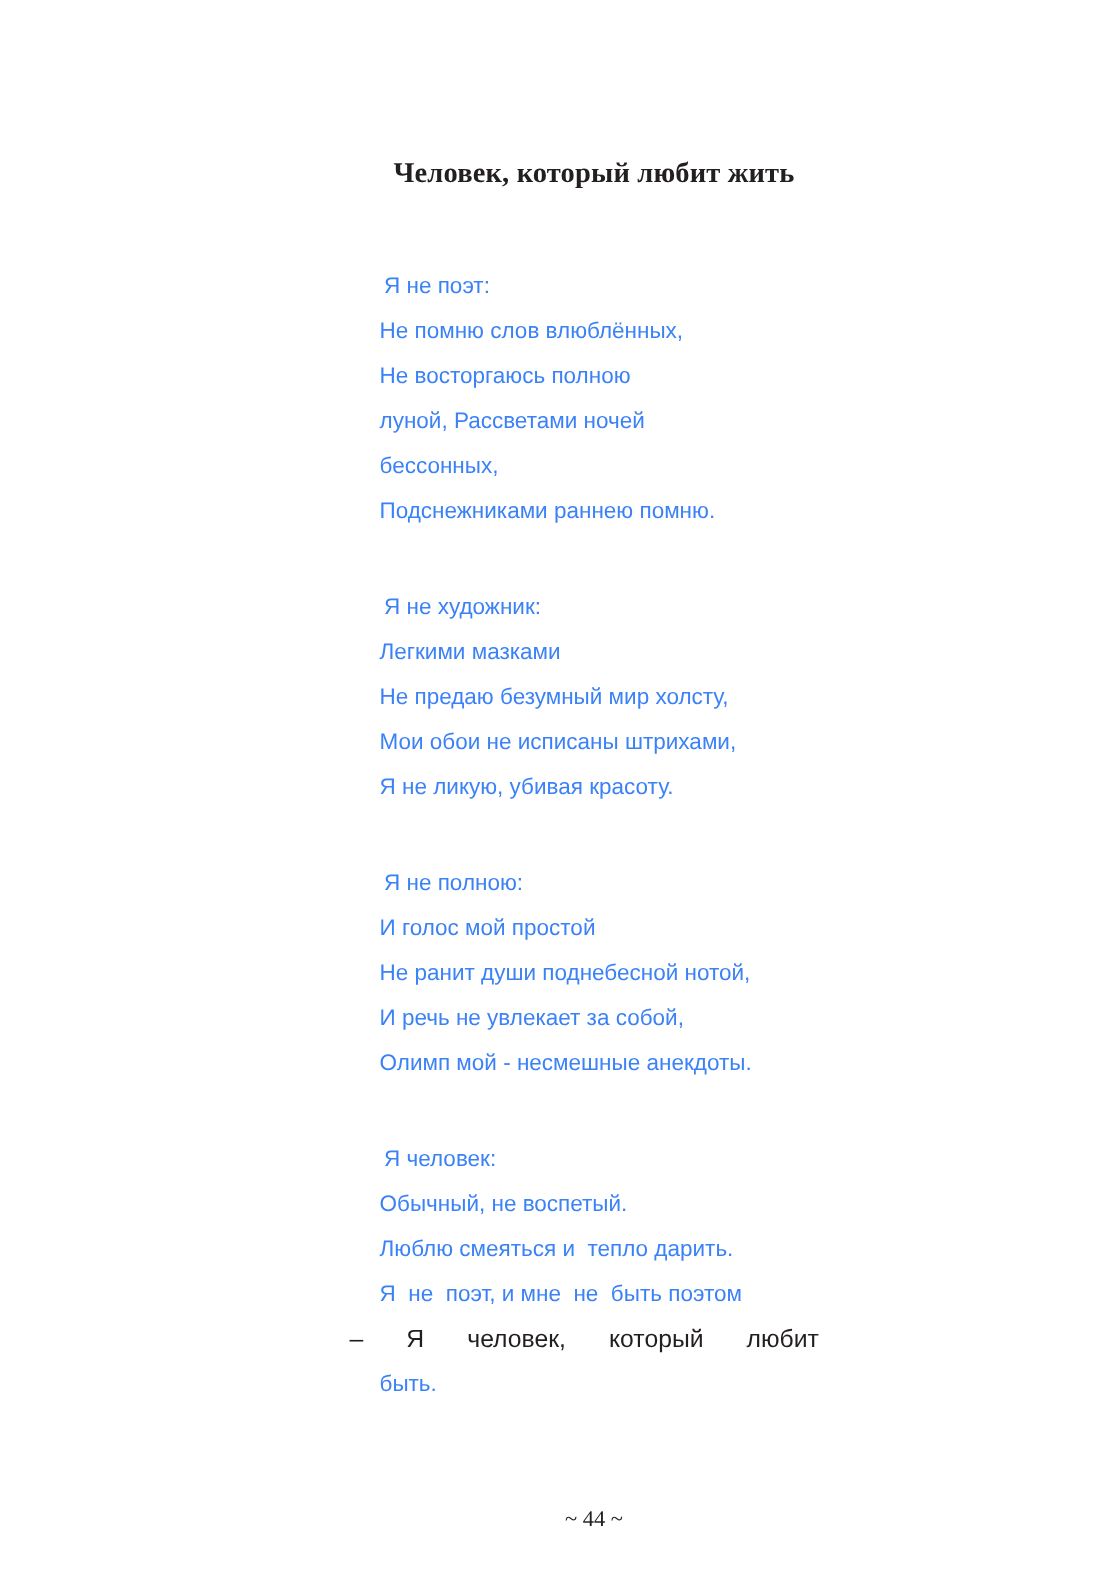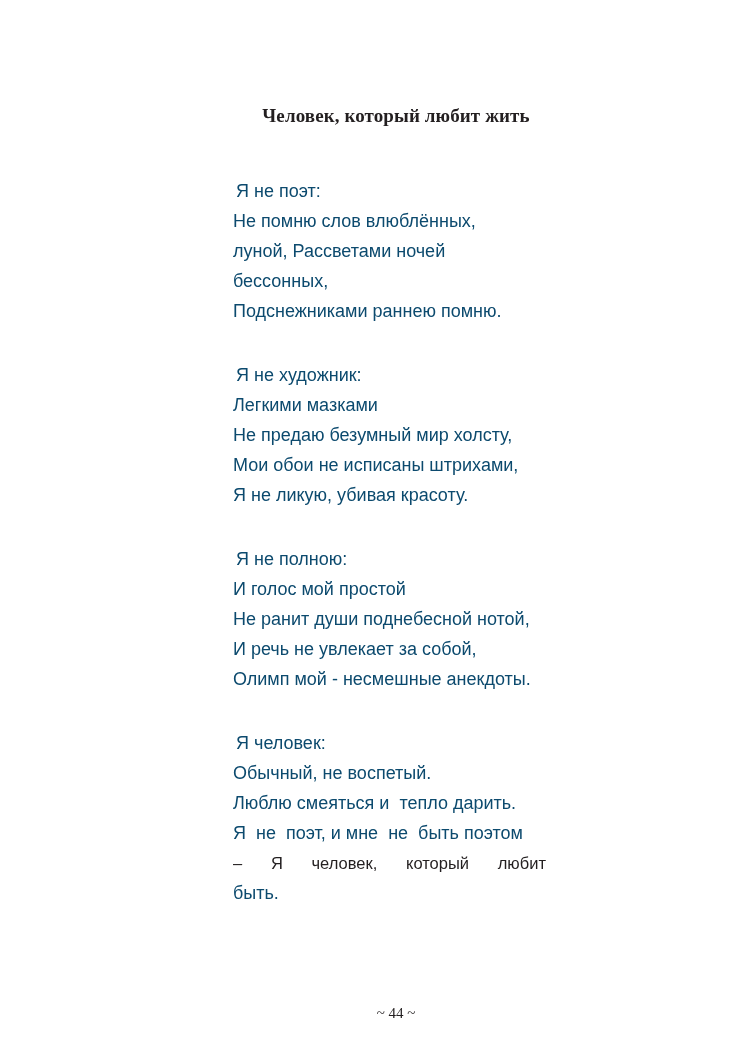--- a/index.html
+++ b/index.html
@@ -35,24 +35,25 @@
     left: 210px;
     width: 340px;
   }
   .stanza {
     margin: 0 0 34px 0;
   }
   .stanza:last-child {
     margin-bottom: 0;
   }
   .line {
-    font-size: 18px;
+    font-size: 15px;
     line-height: 30px;
     white-space: pre-wrap;
-    color: #0c4a6e;
+    color: #3b82f6;
+    margin-left: 20px;
   }
   .line.indent {
     padding-left: 3px;
   }
   .just-row {
     display: flex;
     justify-content: space-between;
     width: 313px;
     font-size: 16.5px;
     line-height: 30px;
@@ -73,20 +74,21 @@
 
 <div class="page">
 
   <div class="poem-title">Человек, который любит жить</div>
 
   <div class="poem-body">
 
     <div class="stanza">
       <div class="line indent">Я не поэт:</div>
       <div class="line">Не помню слов влюблённых,</div>
+      <div class="line">Не восторгаюсь полною</div>
       <div class="line">луной, Рассветами ночей</div>
       <div class="line">бессонных,</div>
       <div class="line">Подснежниками раннею помню.</div>
     </div>
 
     <div class="stanza">
       <div class="line indent">Я не художник:</div>
       <div class="line">Легкими мазками</div>
       <div class="line">Не предаю безумный мир холсту,</div>
       <div class="line">Мои обои не исписаны штрихами,</div>

